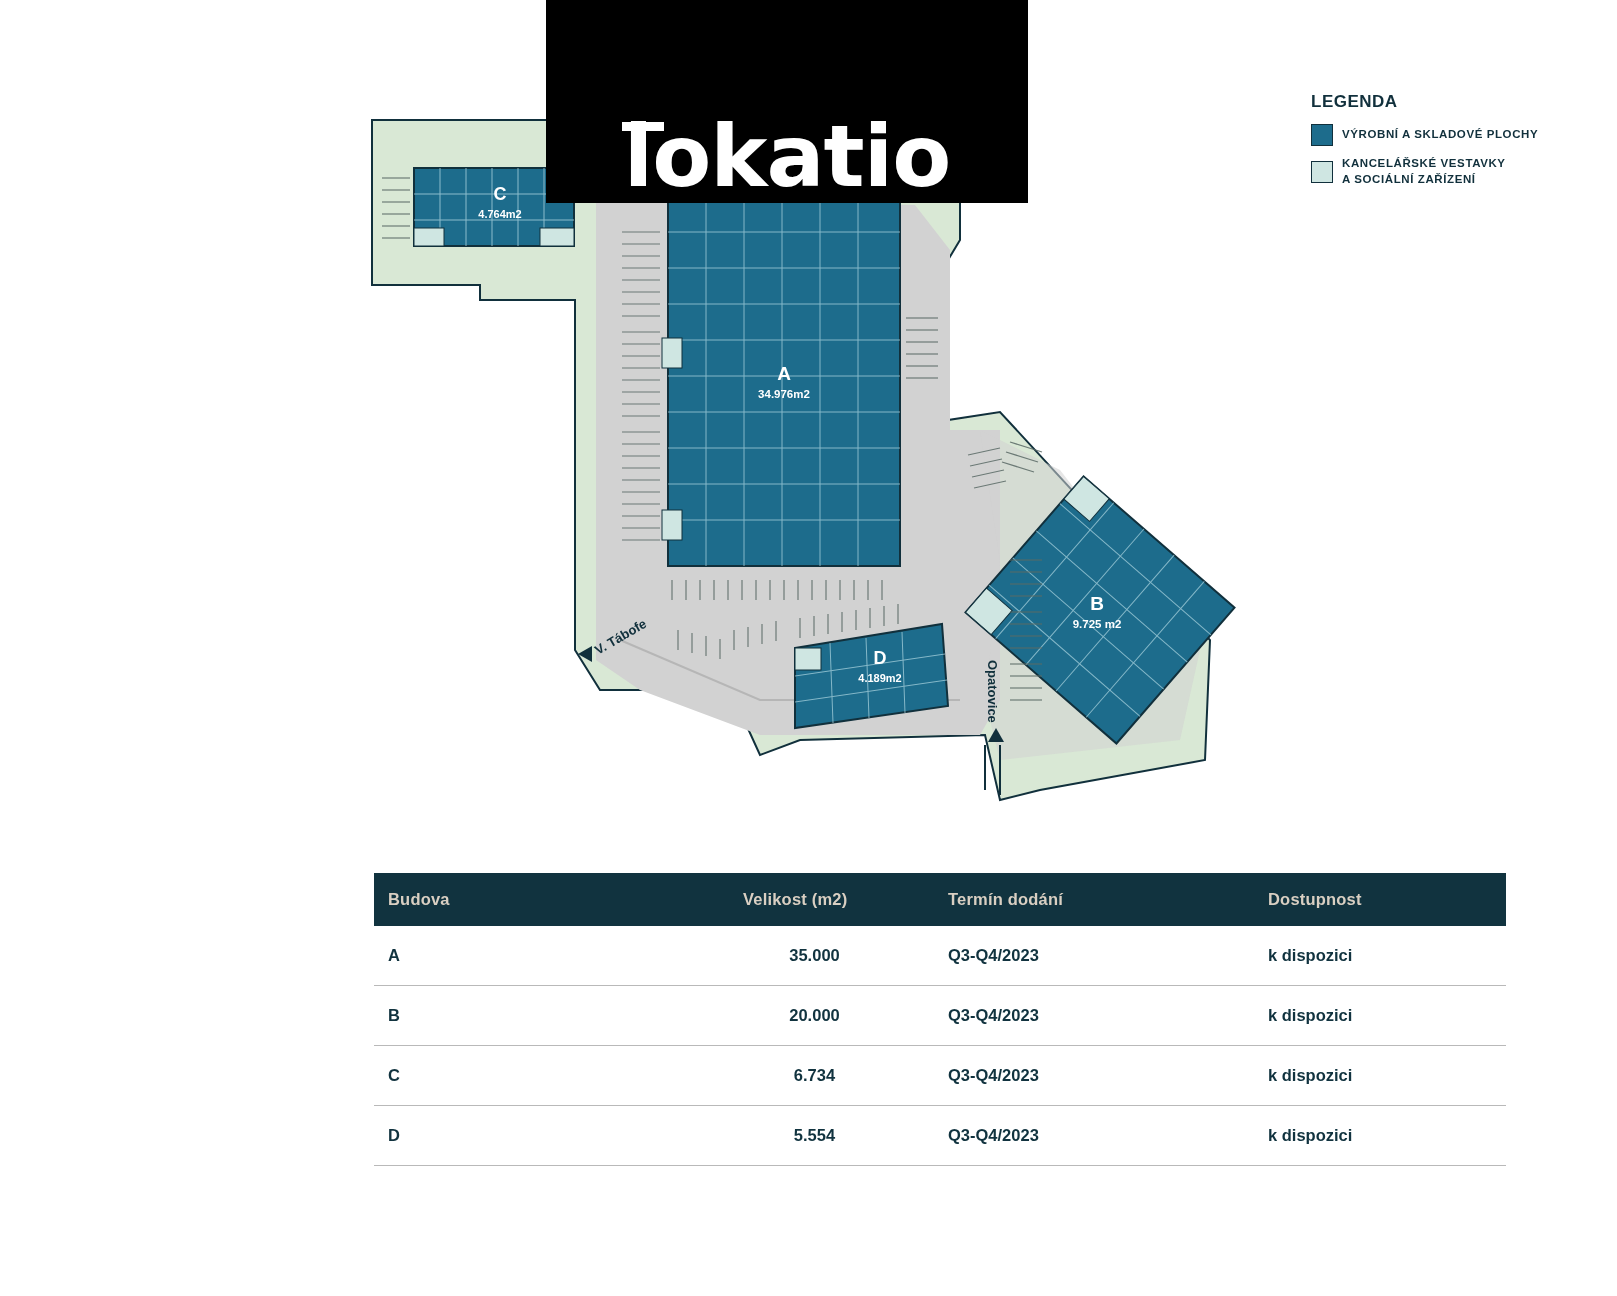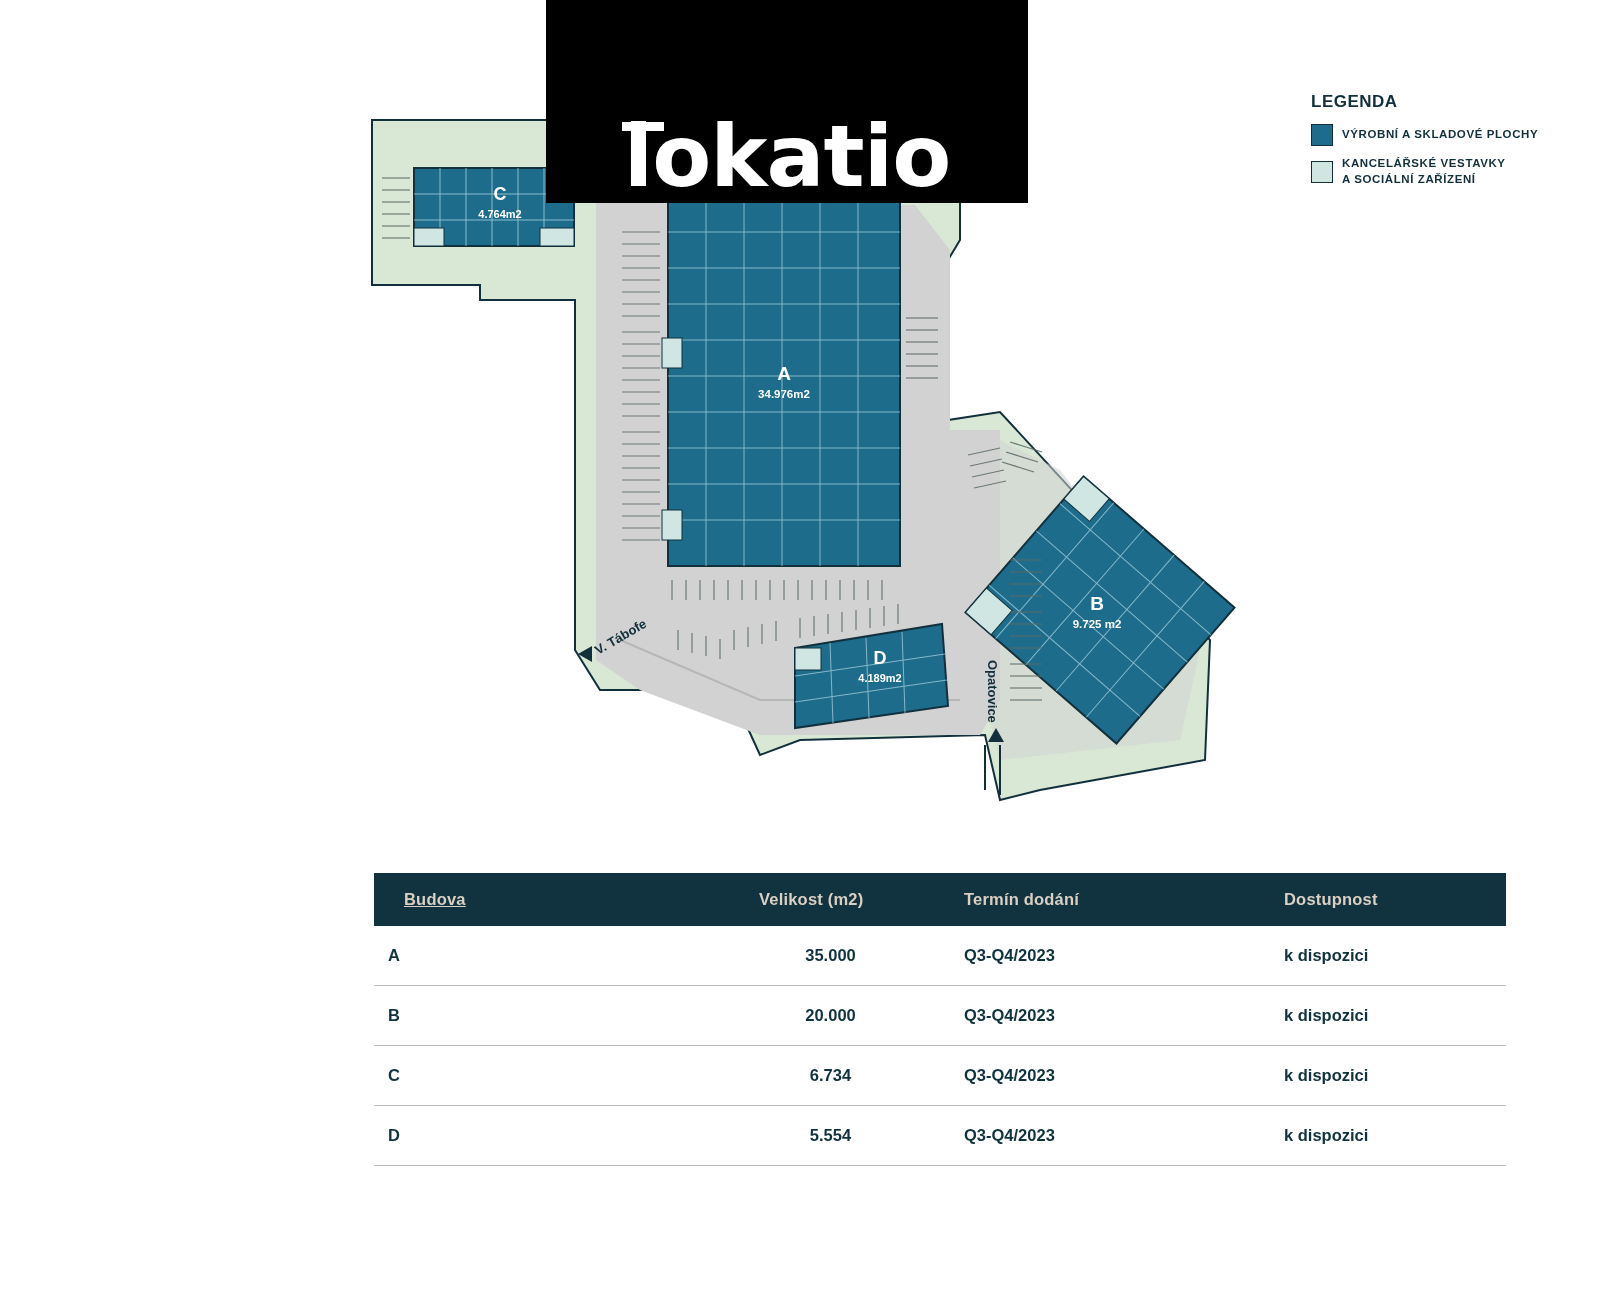--- a/index.html
+++ b/index.html
@@ -106,21 +106,21 @@
     font-size: 16.5px;
   }
   table.spec thead th {
     background: #11333f;
     color: #d9cfc2;
     text-align: left;
     font-weight: 700;
     padding: 17px 0 17px 0;
     letter-spacing: 0.2px;
   }
-  table.spec thead th.c0 { padding-left: 30px; width: 355px; text-decoration: underline; }
+  table.spec thead th.c0 { padding-left: 14px; width: 355px; }
   table.spec thead th.c1 { width: 205px; margin-top: 28px; }
   table.spec thead th.c2 { width: 320px; }
   table.spec thead th.c3 { }
   table.spec tbody td {
     padding: 20px 0 20px 0;
     border-bottom: 1px solid #b9b9b9;
     color: #11333f;
     font-weight: 700;
     vertical-align: middle;
   }

